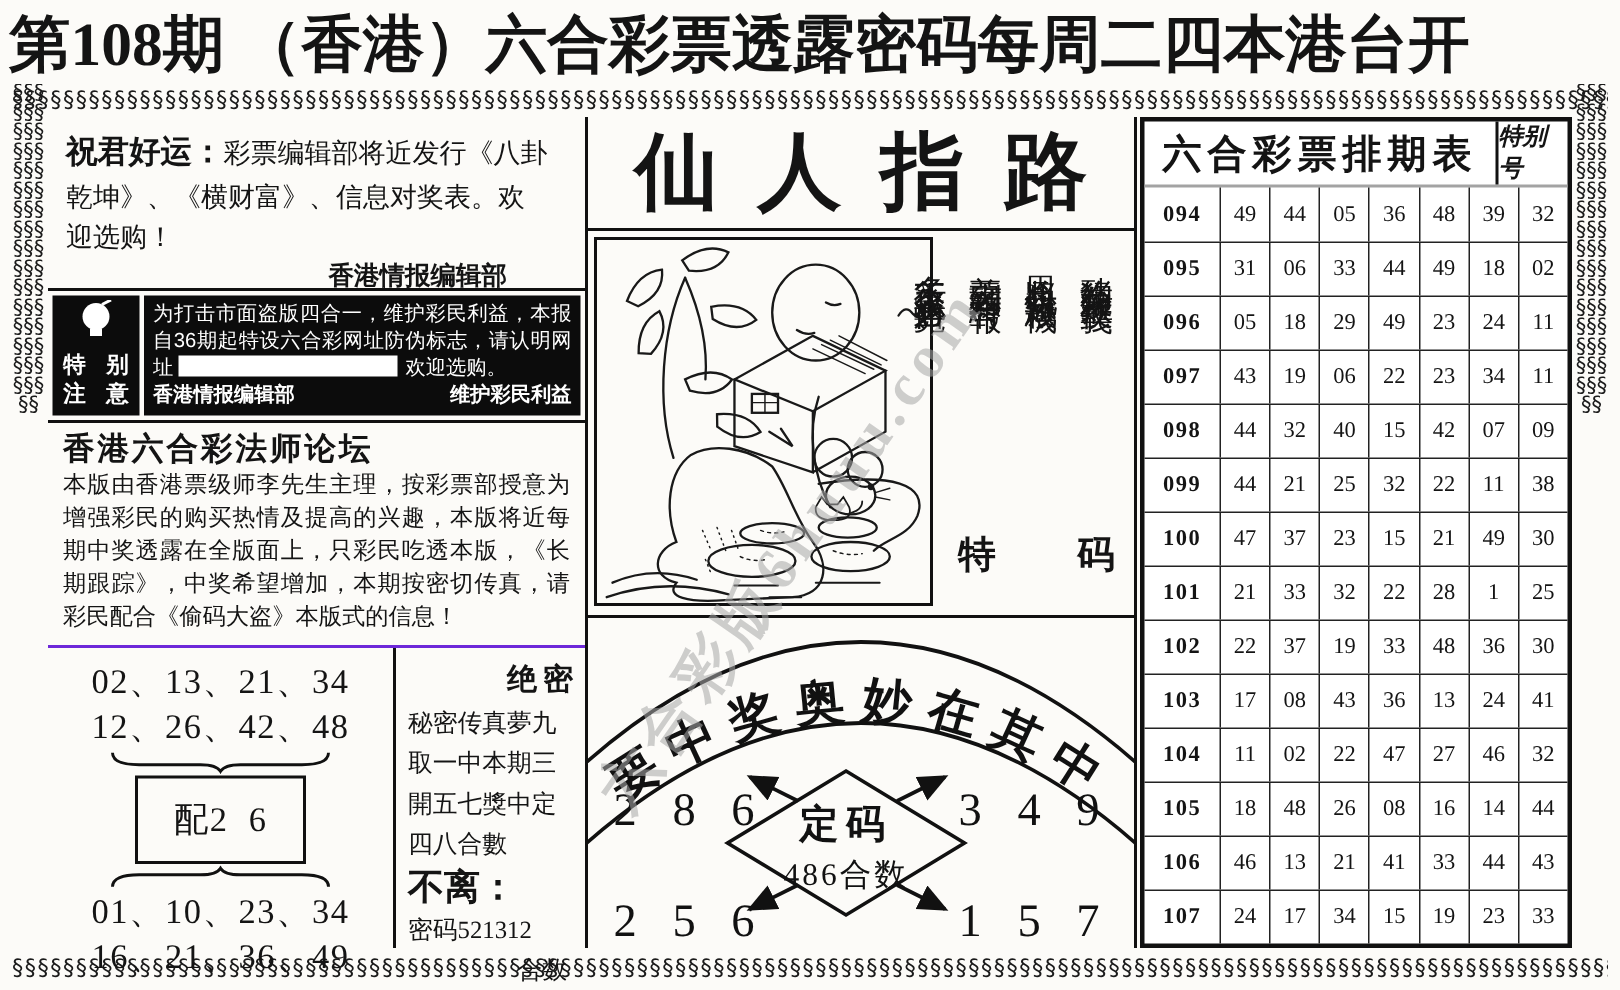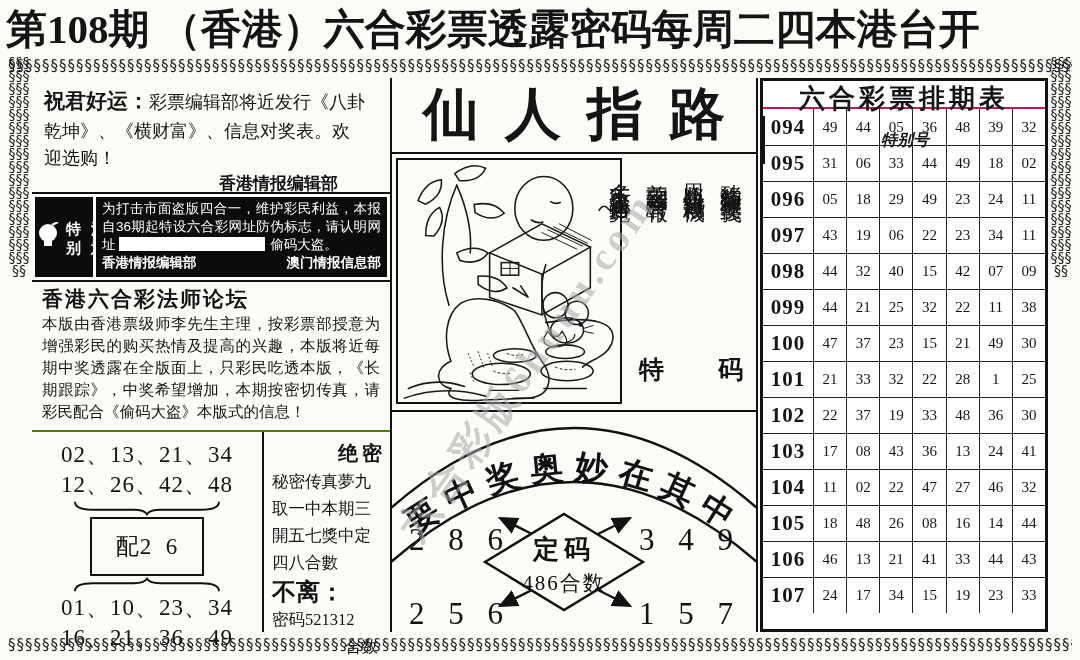--- a/index.html
+++ b/index.html
@@ -17,29 +17,29 @@
   .b-left   { left:8px;  top:56px;  width:22px; height:600px; font-size:14px; line-height:13px; word-break:break-all; text-align:center;}
   .b-right  { left:1050px; top:56px; width:22px; height:600px; font-size:14px; line-height:13px; word-break:break-all; text-align:center;}
 
   
   .col-left { position:absolute; left:32px; top:78px; width:358px; height:554px; }
   .sec-greet { height:116px; border-bottom:2px solid #111; padding:8px 24px 0 12px; font-size:18px; line-height:1.5; }
   .greet-lead { font-weight:bold; font-size:21px; }
   .greet-sign { text-align:right; font-weight:bold; font-size:17px; padding-right:28px; line-height:1.45;}
 
   .sec-notice { height:88px; display:flex; border-bottom:2px solid #111; padding:3px; }
-  .notice-label { width:58px; background:#0c0c0c; color:#fff; display:flex; flex-direction:row;
+  .notice-label { width:58px; background:#0c0c0c; color:#fff; display:flex; flex-direction:column;
                   align-items:center; padding-top:3px; margin-right:3px; }
   .notice-label .lbl { font-size:15px; font-weight:bold; letter-spacing:5px; padding-left:5px; line-height:1.25;}
   .notice-main { flex:1; background:#0c0c0c; color:#fff; padding:3px 6px 2px 6px; font-size:13.5px;
                  line-height:1.32; text-align:justify; font-family:"Liberation Sans",sans-serif;}
   .url-blank { display:inline-block; width:146px; height:14px; background:#fff; vertical-align:-2px; margin-right:5px;}
   .notice-sign { display:flex; justify-content:space-between; font-weight:bold; margin-top:1px; }
 
-  .sec-forum { height:150px; border-bottom:2px solid #4d7c0f; padding:3px 10px 0 10px;}
+  .sec-forum { height:150px; border-bottom:2px solid #6d28d9; padding:3px 10px 0 10px;}
   .forum-title { font-size:21px; font-weight:bold; letter-spacing:2px; }
   .forum-body  { font-size:15.5px; line-height:1.42; text-align:justify; }
 
   .sec-bottom { height:200px; display:flex; }
   .numbox { flex:0 0 232px; border-right:2px solid #111; text-align:center; padding-top:8px;
             font-size:23px; letter-spacing:1px; }
   .numline { line-height:1.3; white-space:pre; }
   .brace { display:block; margin:0 auto; }
   .pairbox { display:inline-block; border:2px solid #111; padding:12px 24px; font-size:23px; white-space:pre; margin:1px 0;}
   .secret { flex:1; padding:5px 4px 0 8px; font-size:16.5px; line-height:1.62;}
@@ -63,29 +63,29 @@
                    font-size:25px; font-weight:bold; letter-spacing:24px; padding-left:24px; white-space:nowrap;}
   .c-arc { height:218px; position:relative; }
   .c-arc svg { position:absolute; left:0; top:0; }
 
   .watermark { position:absolute; left:408px; top:508px; transform:rotate(-55deg); transform-origin:0 50%;
                font-size:40px; color:#a8a8a8; opacity:.55; letter-spacing:5px; white-space:nowrap; z-index:6;
                pointer-events:none; font-weight:bold;}
 
   
   .table-wrap { position:absolute; left:760px; top:78px; width:288px; height:554px; border:3px solid #111; background:#fff;}
-  .thead { display:flex; height:28px; border-bottom:2px solid #be185d;flex-direction:column; }
+  .thead { display:flex; height:44px; border-bottom:2px solid #a3a3a3; }
   .thead-title { flex:1; display:flex; align-items:center; justify-content:center;
                  font-size:26px; font-weight:bold; letter-spacing:4px; white-space:nowrap;}
   .thead-special { flex:0 0 48px; border-left:2px solid #111; display:flex; align-items:center; justify-content:center;
                    font-size:16px; font-weight:bold; font-style:italic; }
   .trow { display:flex; height:36px; border-top:1px solid #222; }
   .trow:first-child { border-top:none; }
   .tcell { flex:1; border-left:1px solid #222; display:flex; align-items:center; justify-content:center; font-size:15px;}
-  .tcell.period { flex:0 0 50px; border-left:none; font-size:21px; font-weight:bold; letter-spacing:1px;}
+  .tcell.period { flex:0 0 50px; border-left:none; font-size:15px; font-weight:bold; letter-spacing:1px;}
 </style>
 </head>
 <body>
 
 <div id="page">
 
   <div class="main-title">第108期 （香港）六合彩票透露密码每周二四本港台开</div>
 
   <div class="bstrip b-top">§§§§§§§§§§§§§§§§§§§§§§§§§§§§§§§§§§§§§§§§§§§§§§§§§§§§§§§§§§§§§§§§§§§§§§§§§§§§§§§§§§§§§§§§§§§§§§§§§§§§§§§§§§§§§§§§§§§§§§§§§§§§§§§§§§§§§§§§§§§§</div>
   <div class="bstrip b-bottom">§§§§§§§§§§§§§§§§§§§§§§§§§§§§§§§§§§§§§§§§§§§§§§§§§§§§§§§§§§§§§§§§§§§§§§§§§§§§§§§§§§§§§§§§§§§§§§§§§§§§§§§§§§§§§§§§§§§§§§§§§§§§§§§§§§§§§§§§§§§§</div>
@@ -107,24 +107,24 @@
               <circle cx="13" cy="11" r="9" fill="#fff"></circle>
               <rect x="9" y="19" width="8" height="5" fill="#fff"></rect>
               <path d="M17 3 L23 0" stroke="#fff" stroke-width="2"></path>
             </svg>
         </span>
         <div class="lbl">特 别</div>
         <div class="lbl">注 意</div>
       </div>
       <div class="notice-main">
         <span>为打击市面盗版四合一，维护彩民利益，本报自36期起特设六合彩网址防伪标志，请认明网址</span>
-        <span class="url-blank"></span><span>偷码大盗。</span>
+        <span class="url-blank"></span><span>欢迎选购。</span>
         <div class="notice-sign">
           <span>香港情报编辑部</span>
-          <span>澳门情报信息部</span>
+          <span>维护彩民利益</span>
         </div>
       </div>
     </div>
 
     <div class="sec-forum">
       <div class="forum-title">香港六合彩法师论坛</div>
       <div class="forum-body">本版由香港票级师李先生主理，按彩票部授意为增强彩民的购买热情及提高的兴趣，本版将近每期中奖透露在全版面上，只彩民吃透本版，《长期跟踪》，中奖希望增加，本期按密切传真，请彩民配合《偷码大盗》本版式的信息！</div>
     </div>
 
     <div class="sec-bottom">

